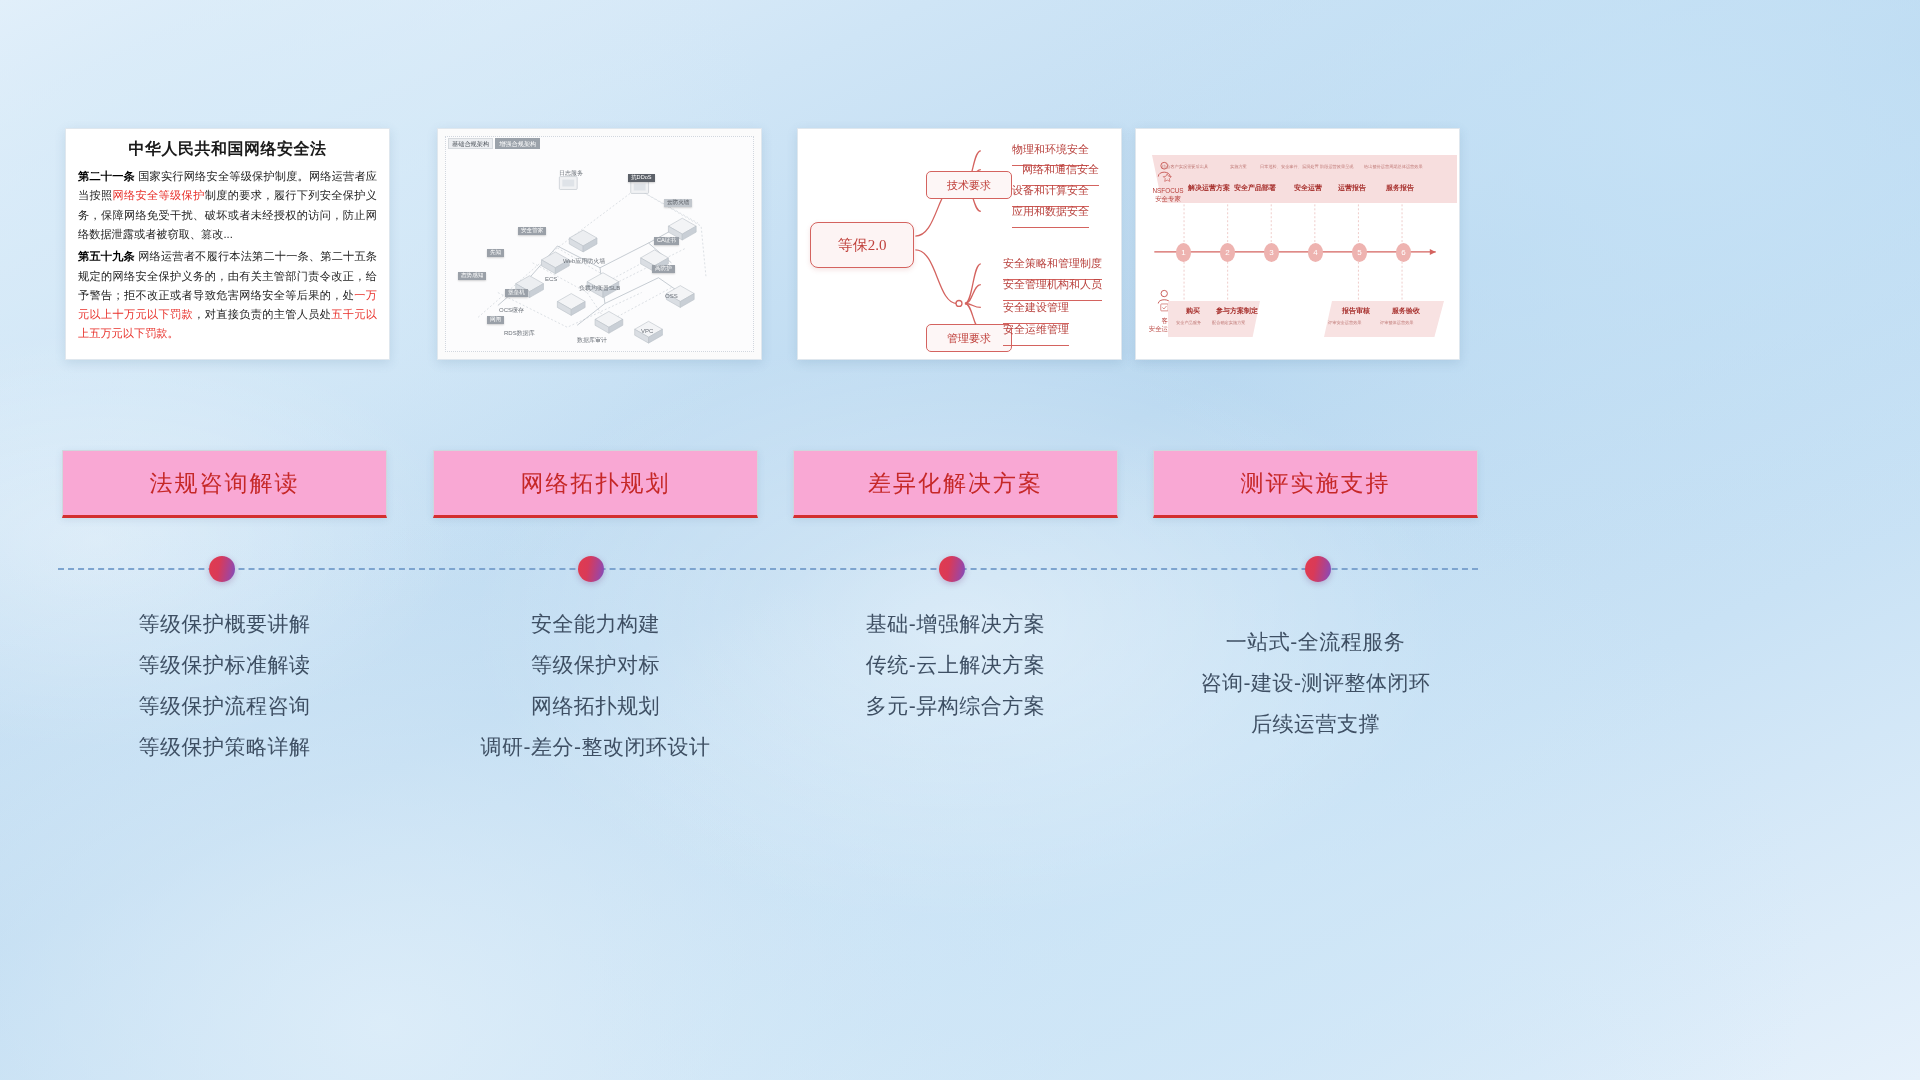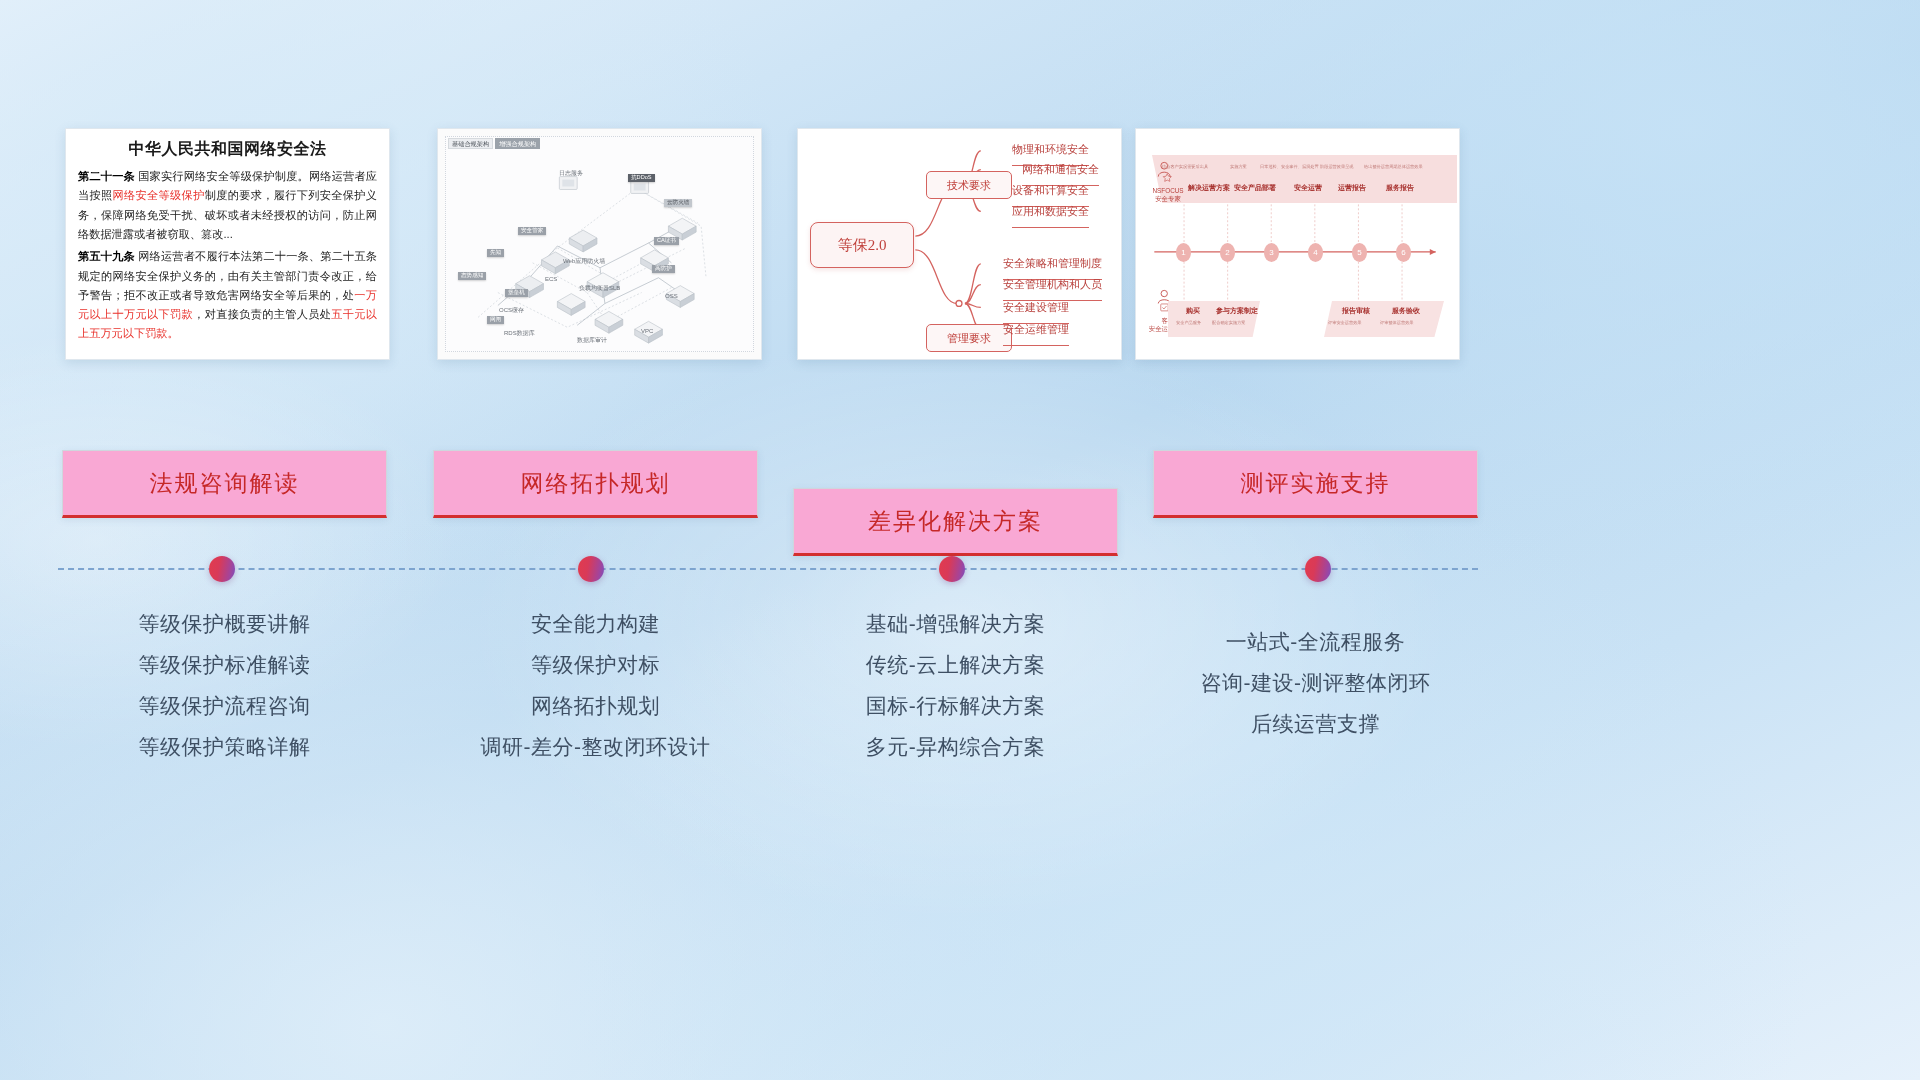--- a/index.html
+++ b/index.html
@@ -151,21 +151,21 @@
     border:1px solid #cfd6dd;
     border-bottom:3px solid #d32f2f;
     display:flex; align-items:center; justify-content:center;
     box-shadow:0 2px 7px rgba(70,110,150,0.13);
   }
   .title-box span {
     font-size:23px; color:#c62828; letter-spacing:2px; font-weight:500;
   }
   .tb1 { left:62px;   width:325px; }
   .tb2 { left:433px;  width:325px; }
-  .tb3 { left:793px;  width:325px;margin-top:38px; }
+  .tb3 { left:793px;  width:325px; }
   .tb4 { left:1153px; width:325px; }
 
   
   .timeline { position:absolute; top:556px; left:0; width:1920px; height:26px; }
   .tl-line {
     position:absolute; top:12px; left:58px; width:1420px; height:0;
     border-top:2px dashed #7da4cf;
   }
   .tl-dot {
     position:absolute; top:0; width:26px; height:26px; border-radius:50%;
@@ -482,21 +482,20 @@
     </ul>
     <ul class="list-col lc2">
       <li>安全能力构建</li>
       <li>等级保护对标</li>
       <li>网络拓扑规划</li>
       <li>调研-差分-整改闭环设计</li>
     </ul>
     <ul class="list-col lc3">
       <li>基础-增强解决方案</li>
       <li>传统-云上解决方案</li>
-      <li>国标-行标解决方案</li>
       <li>多元-异构综合方案</li>
     </ul>
     <ul class="list-col lc4" style="padding-top:18px;">
       <li>一站式-全流程服务</li>
       <li>咨询-建设-测评整体闭环</li>
       <li>后续运营支撑</li>
     </ul>
   </div>
 
 </div>

